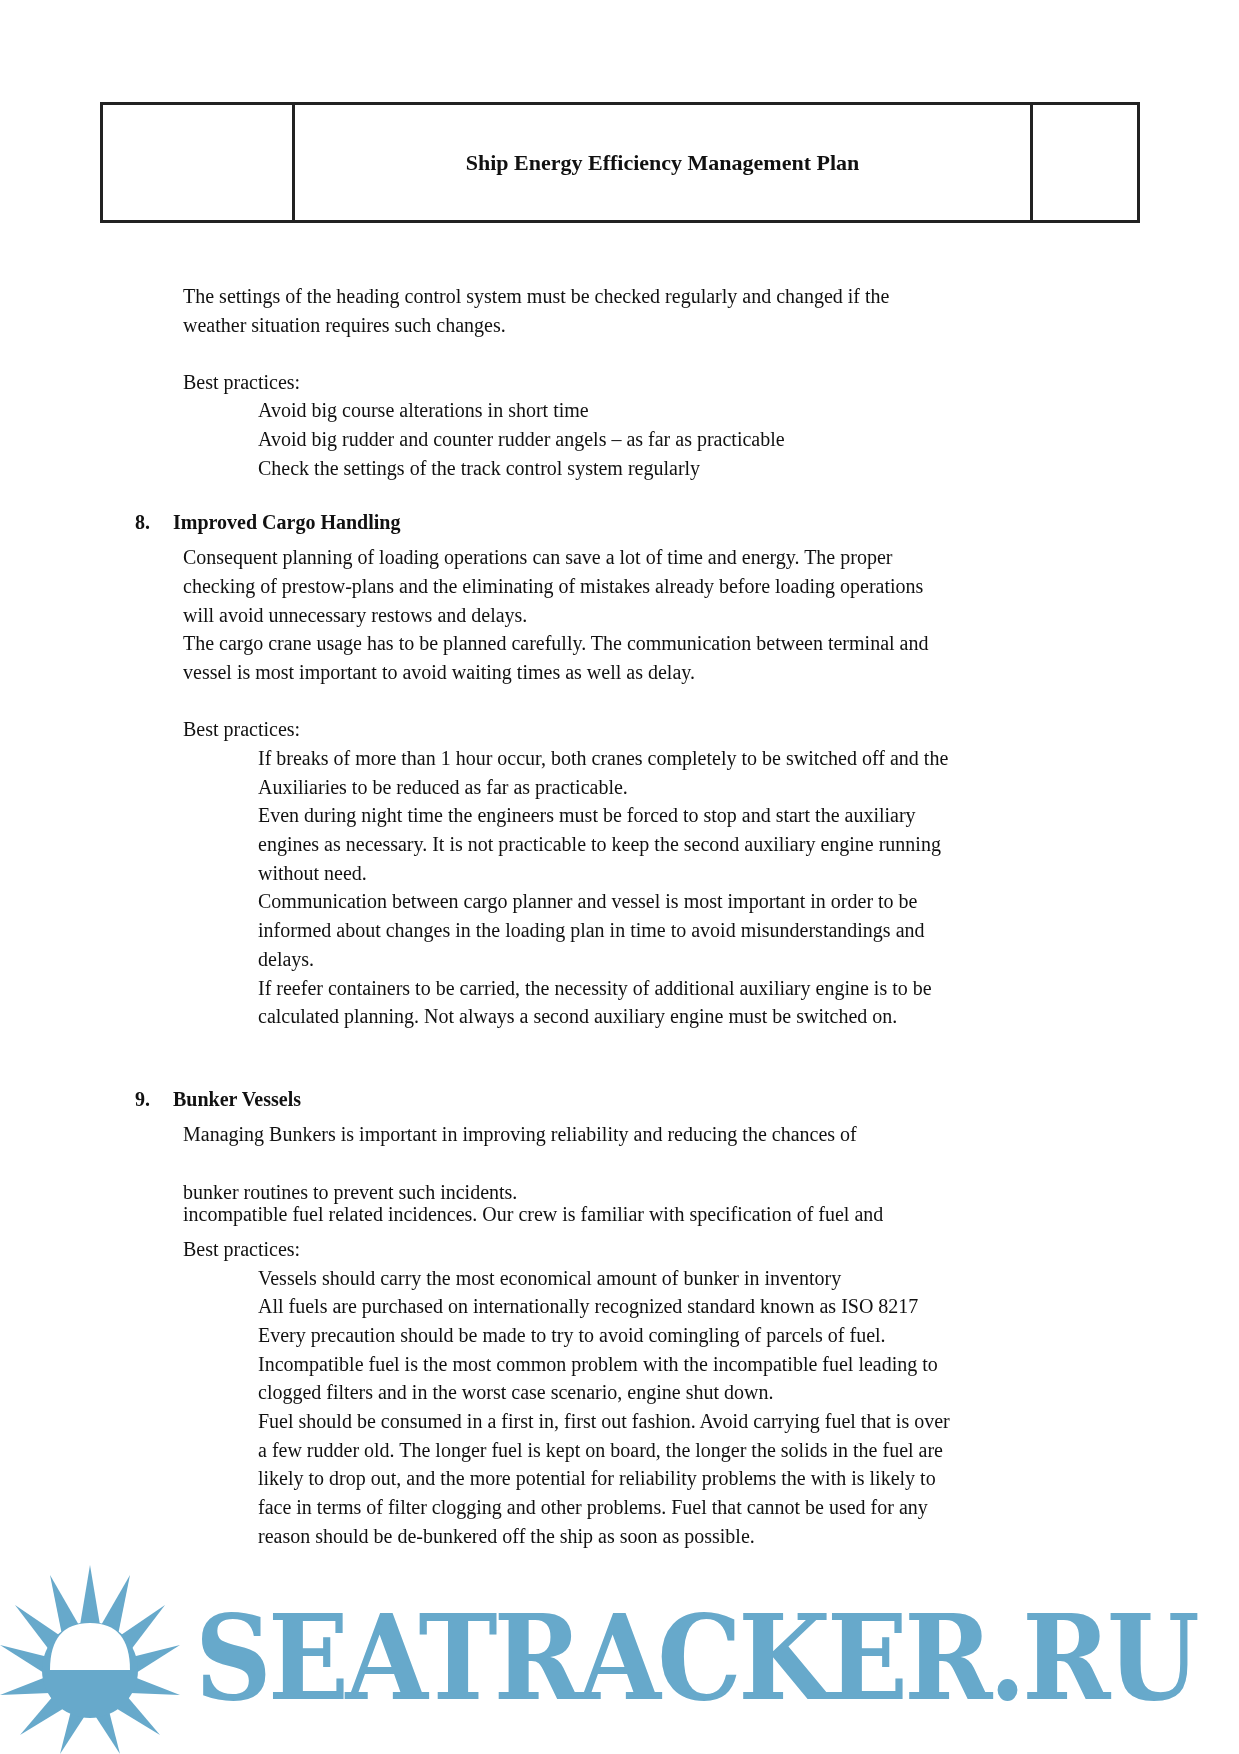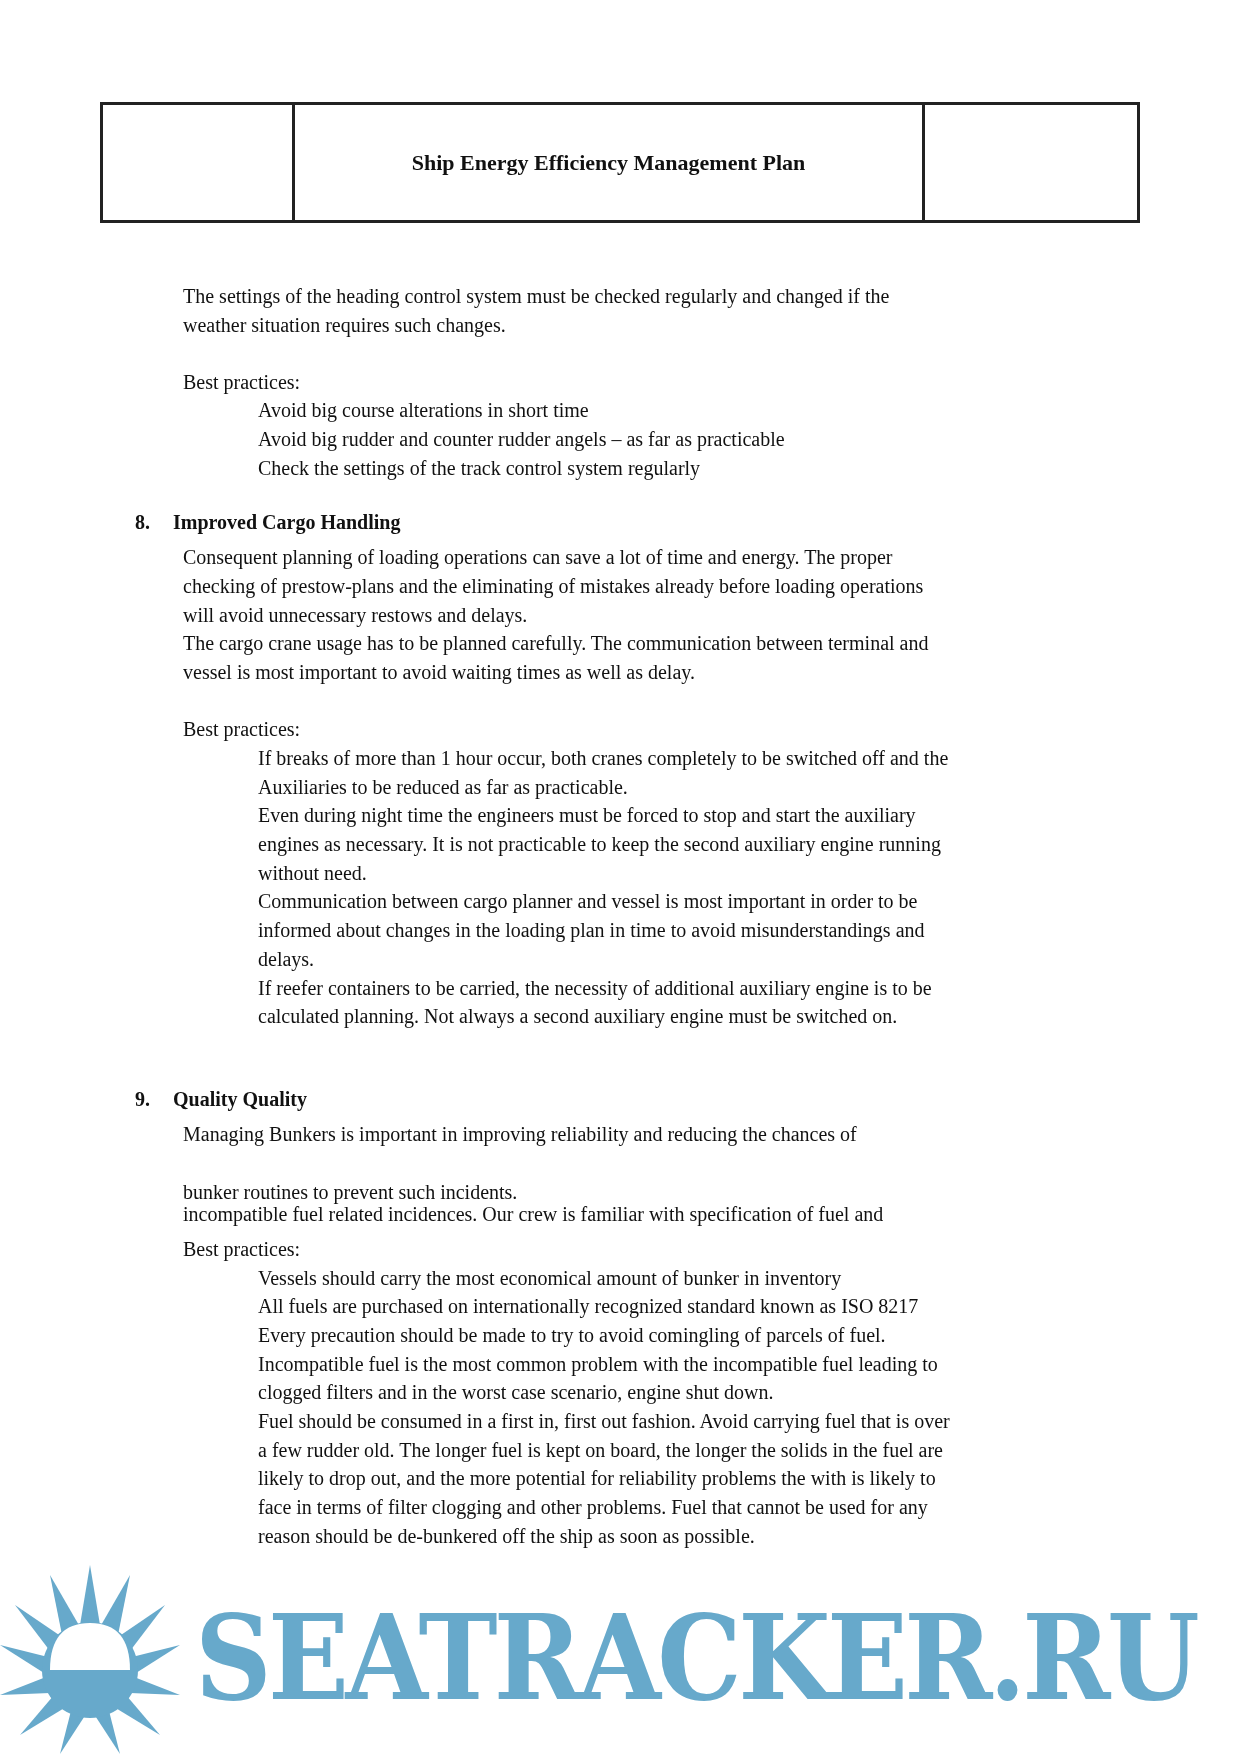--- a/index.html
+++ b/index.html
@@ -7,21 +7,21 @@
     width: 1239px; height: 1754px; position: relative; overflow: hidden;
     font-family: "Liberation Serif", "DejaVu Serif", serif;
     color: #111111;
   }
   .header-table {
     position: absolute; left: 100px; top: 102px; width: 1040px; height: 121px;
     border: 3px solid #222; box-sizing: border-box; display: flex;
   }
   .header-cell { box-sizing: border-box; height: 100%; }
   .header-cell.left { width: 192px; border-right: 3px solid #222; }
-  .header-cell.center { width: 630px; border-right: 3px solid #222;
+  .header-cell.center { width: 738px; border-right: 3px solid #222;
     display: flex; align-items: center; justify-content: center; }
   .header-cell.right { flex: 1; }
   .header-title { font-weight: bold; font-size: 22px; }
 
   .content { position: absolute; left: 0; top: 0; width: 1239px; }
   .line { position: absolute; font-size: 20px; line-height: 29px; white-space: nowrap; }
   .p { left: 183px; }
   .b { left: 258px; }
   .h { left: 135px; font-weight: bold; }
   .h .num { display: inline-block; width: 38px; }
@@ -62,21 +62,21 @@
   <div class="line b" style="top:801px">Even during night time the engineers must be forced to stop and start the auxiliary</div>
   <div class="line b" style="top:830px">engines as necessary. It is not practicable to keep the second auxiliary engine running</div>
   <div class="line b" style="top:859px">without need.</div>
   <div class="line b" style="top:887px">Communication between cargo planner and vessel is most important in order to be</div>
   <div class="line b" style="top:916px">informed about changes in the loading plan in time to avoid misunderstandings and</div>
   <div class="line b" style="top:945px">delays.</div>
   <div class="line b" style="top:974px">If reefer containers to be carried, the necessity of additional auxiliary engine is to be</div>
   <div class="line b" style="top:1002px">calculated planning. Not always a second auxiliary engine must be switched on.</div>
 
   <div class="line h" style="top:1085px">
-    <span class="num">9.</span><span>Quality Quality</span>
+    <span class="num">9.</span><span>Bunker Vessels</span>
   </div>
   <div class="line p" style="top:1120px">Managing Bunkers is important in improving reliability and reducing the chances of</div>
   <div class="line p" style="top:1200px">incompatible fuel related incidences. Our crew is familiar with specification of fuel and</div>
   <div class="line p" style="top:1178px">bunker routines to prevent such incidents.</div>
   <div class="line p" style="top:1235px">Best practices:</div>
   <div class="line b" style="top:1264px">Vessels should carry the most economical amount of bunker in inventory</div>
   <div class="line b" style="top:1292px">All fuels are purchased on internationally recognized standard known as ISO 8217</div>
   <div class="line b" style="top:1321px">Every precaution should be made to try to avoid comingling of parcels of fuel.</div>
   <div class="line b" style="top:1350px">Incompatible fuel is the most common problem with the incompatible fuel leading to</div>
   <div class="line b" style="top:1378px">clogged filters and in the worst case scenario, engine shut down.</div>

